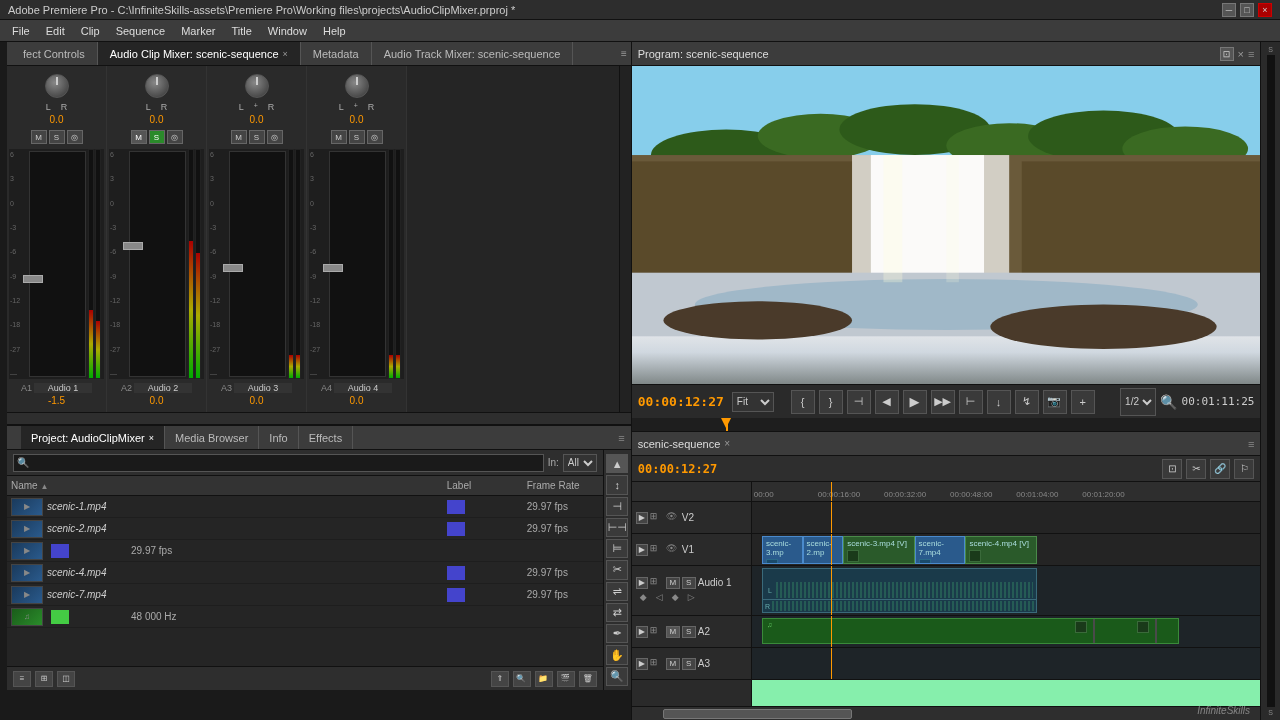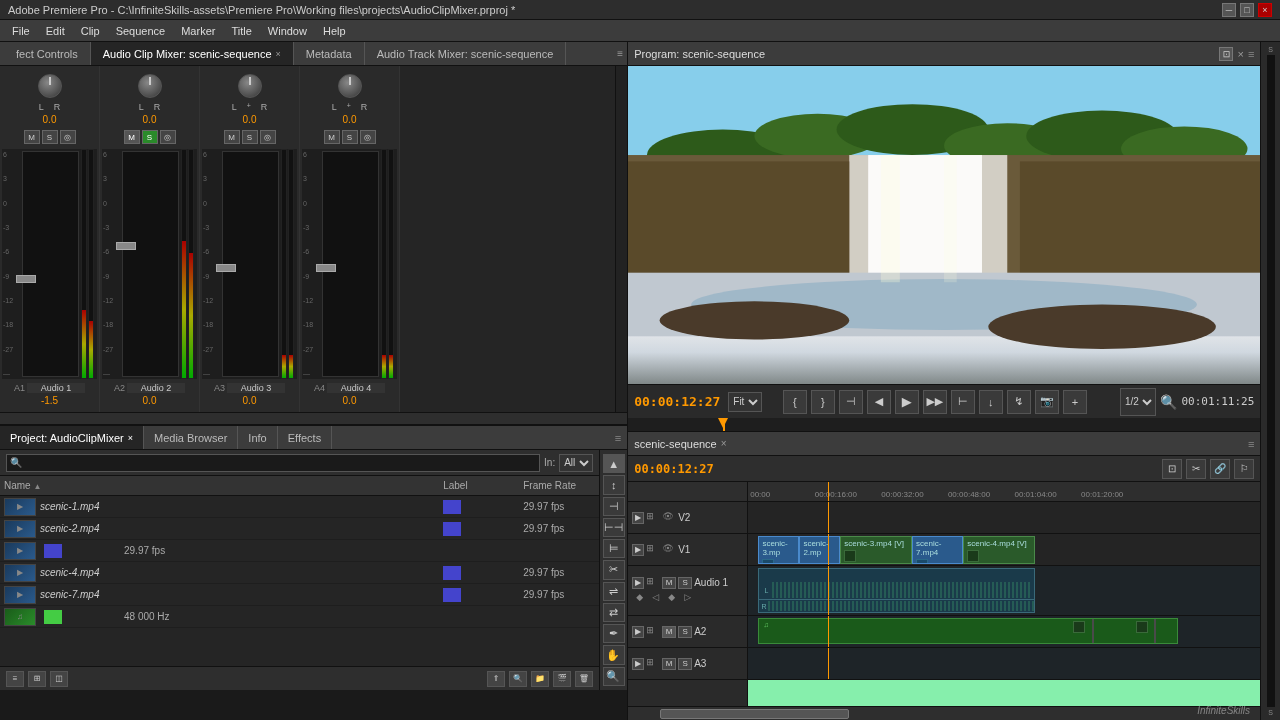--- a/index.html
+++ b/index.html
@@ -40,20 +40,21 @@
       cursor: pointer;
       color: #ddd;
       font-size: 11px;
     }
 
     
     #main-layout {
       display: flex;
       width: 100%;
       height: calc(720px - 42px);
+      padding-left: 7px;
     }
 
     
     #left-panel {
       width: 638px;
       height: 100%;
       display: flex;
       flex-direction: column;
       border-right: 1px solid #111;
     }
@@ -241,21 +242,21 @@
     .proj-tab {
       padding: 2px 10px;
       cursor: pointer;
       color: #bbb;
       font-size: 11px;
       border-right: 1px solid #555;
       height: 100%;
       display: flex;
       align-items: center;
     }
-    .proj-tab.active { background: #252525; color: #fff; }
+    .proj-tab.active { background: #252525; color: #fff; margin-left: 14px; }
 
     
     #project-panel {
       display: flex;
       height: 240px;
       background: #252525;
     }
     #project-list {
       flex: 1;
       display: flex;
@@ -463,21 +464,21 @@
       font-weight: bold;
       font-family: monospace;
       margin-right: 4px;
     }
     .fit-selector {
       background: #333;
       border: 1px solid #555;
       color: #ccc;
       font-size: 10px;
       height: 20px;
-      width: 34px;
+      width: 42px;
     }
     .ctrl-btn {
       width: 24px;
       height: 24px;
       background: #3a3a3a;
       border: 1px solid #555;
       color: #ccc;
       font-size: 11px;
       cursor: pointer;
       display: flex;

